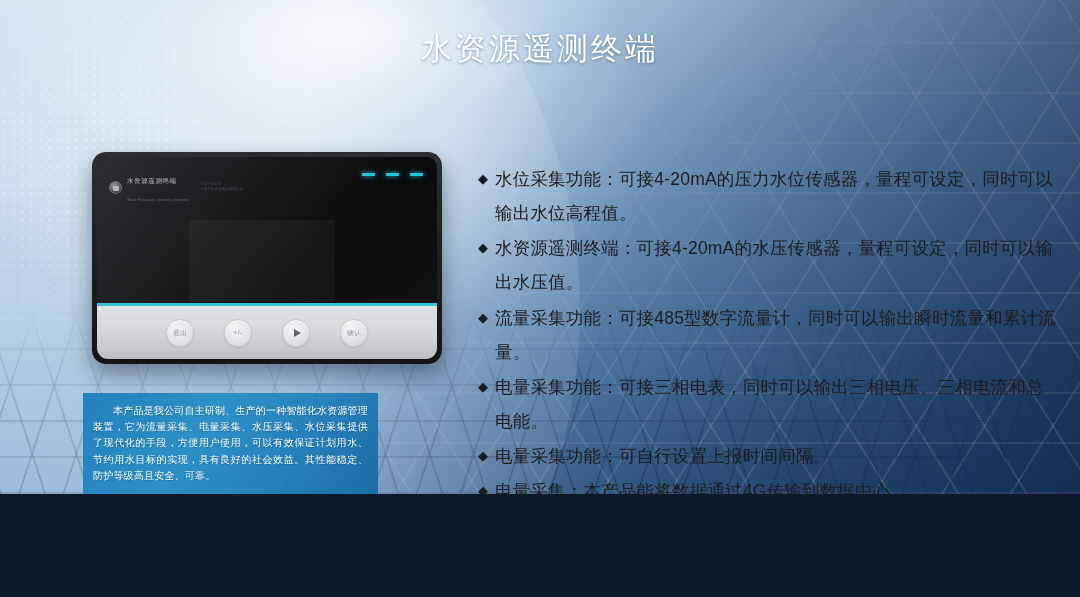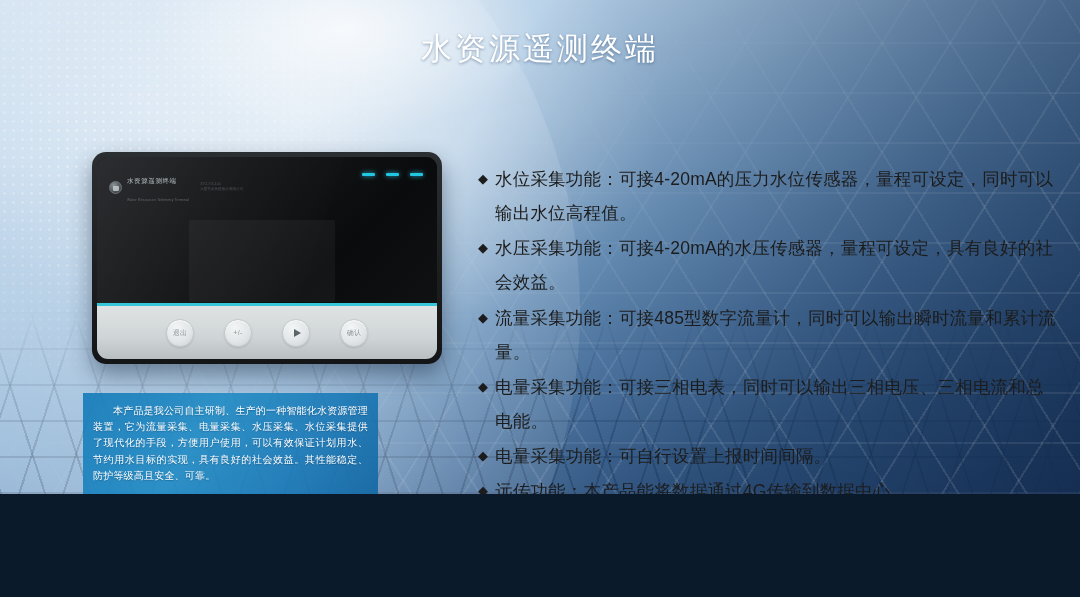--- a/index.html
+++ b/index.html
@@ -325,33 +325,33 @@
   <div class="desc-box">本产品是我公司自主研制、生产的一种智能化水资源管理装置，它为流量采集、电量采集、水压采集、水位采集提供了现代化的手段，方便用户使用，可以有效保证计划用水、节约用水目标的实现，具有良好的社会效益。其性能稳定、防护等级高且安全、可靠。</div>
 
 
   <div class="features-list">
     <div class="feature-item">
       <span class="feature-bullet">◆</span>
       <span class="feature-text">水位采集功能：可接4-20mA的压力水位传感器，量程可设定，同时可以输出水位高程值。</span>
     </div>
     <div class="feature-item">
       <span class="feature-bullet">◆</span>
-      <span class="feature-text">水压采集功能：可接4-20mA的水压传感器，量程可设定，具有良好的社会效益。</span>
+      <span class="feature-text">水资源遥测终端：可接4-20mA的水压传感器，量程可设定，同时可以输出水压值。</span>
     </div>
     <div class="feature-item">
       <span class="feature-bullet">◆</span>
       <span class="feature-text">流量采集功能：可接485型数字流量计，同时可以输出瞬时流量和累计流量。</span>
     </div>
     <div class="feature-item">
       <span class="feature-bullet">◆</span>
       <span class="feature-text">电量采集功能：可接三相电表，同时可以输出三相电压、三相电流和总电能。</span>
     </div>
     <div class="feature-item">
       <span class="feature-bullet">◆</span>
       <span class="feature-text">电量采集功能：可自行设置上报时间间隔。</span>
     </div>
     <div class="feature-item">
       <span class="feature-bullet">◆</span>
-      <span class="feature-text">远传功能：本产品能将数据通过4G传输到数据中心。</span>
+      <span class="feature-text">电量采集：本产品能将数据通过4G传输到数据中心。</span>
     </div>
   </div>
 
 </div>
 
 </body></html>

